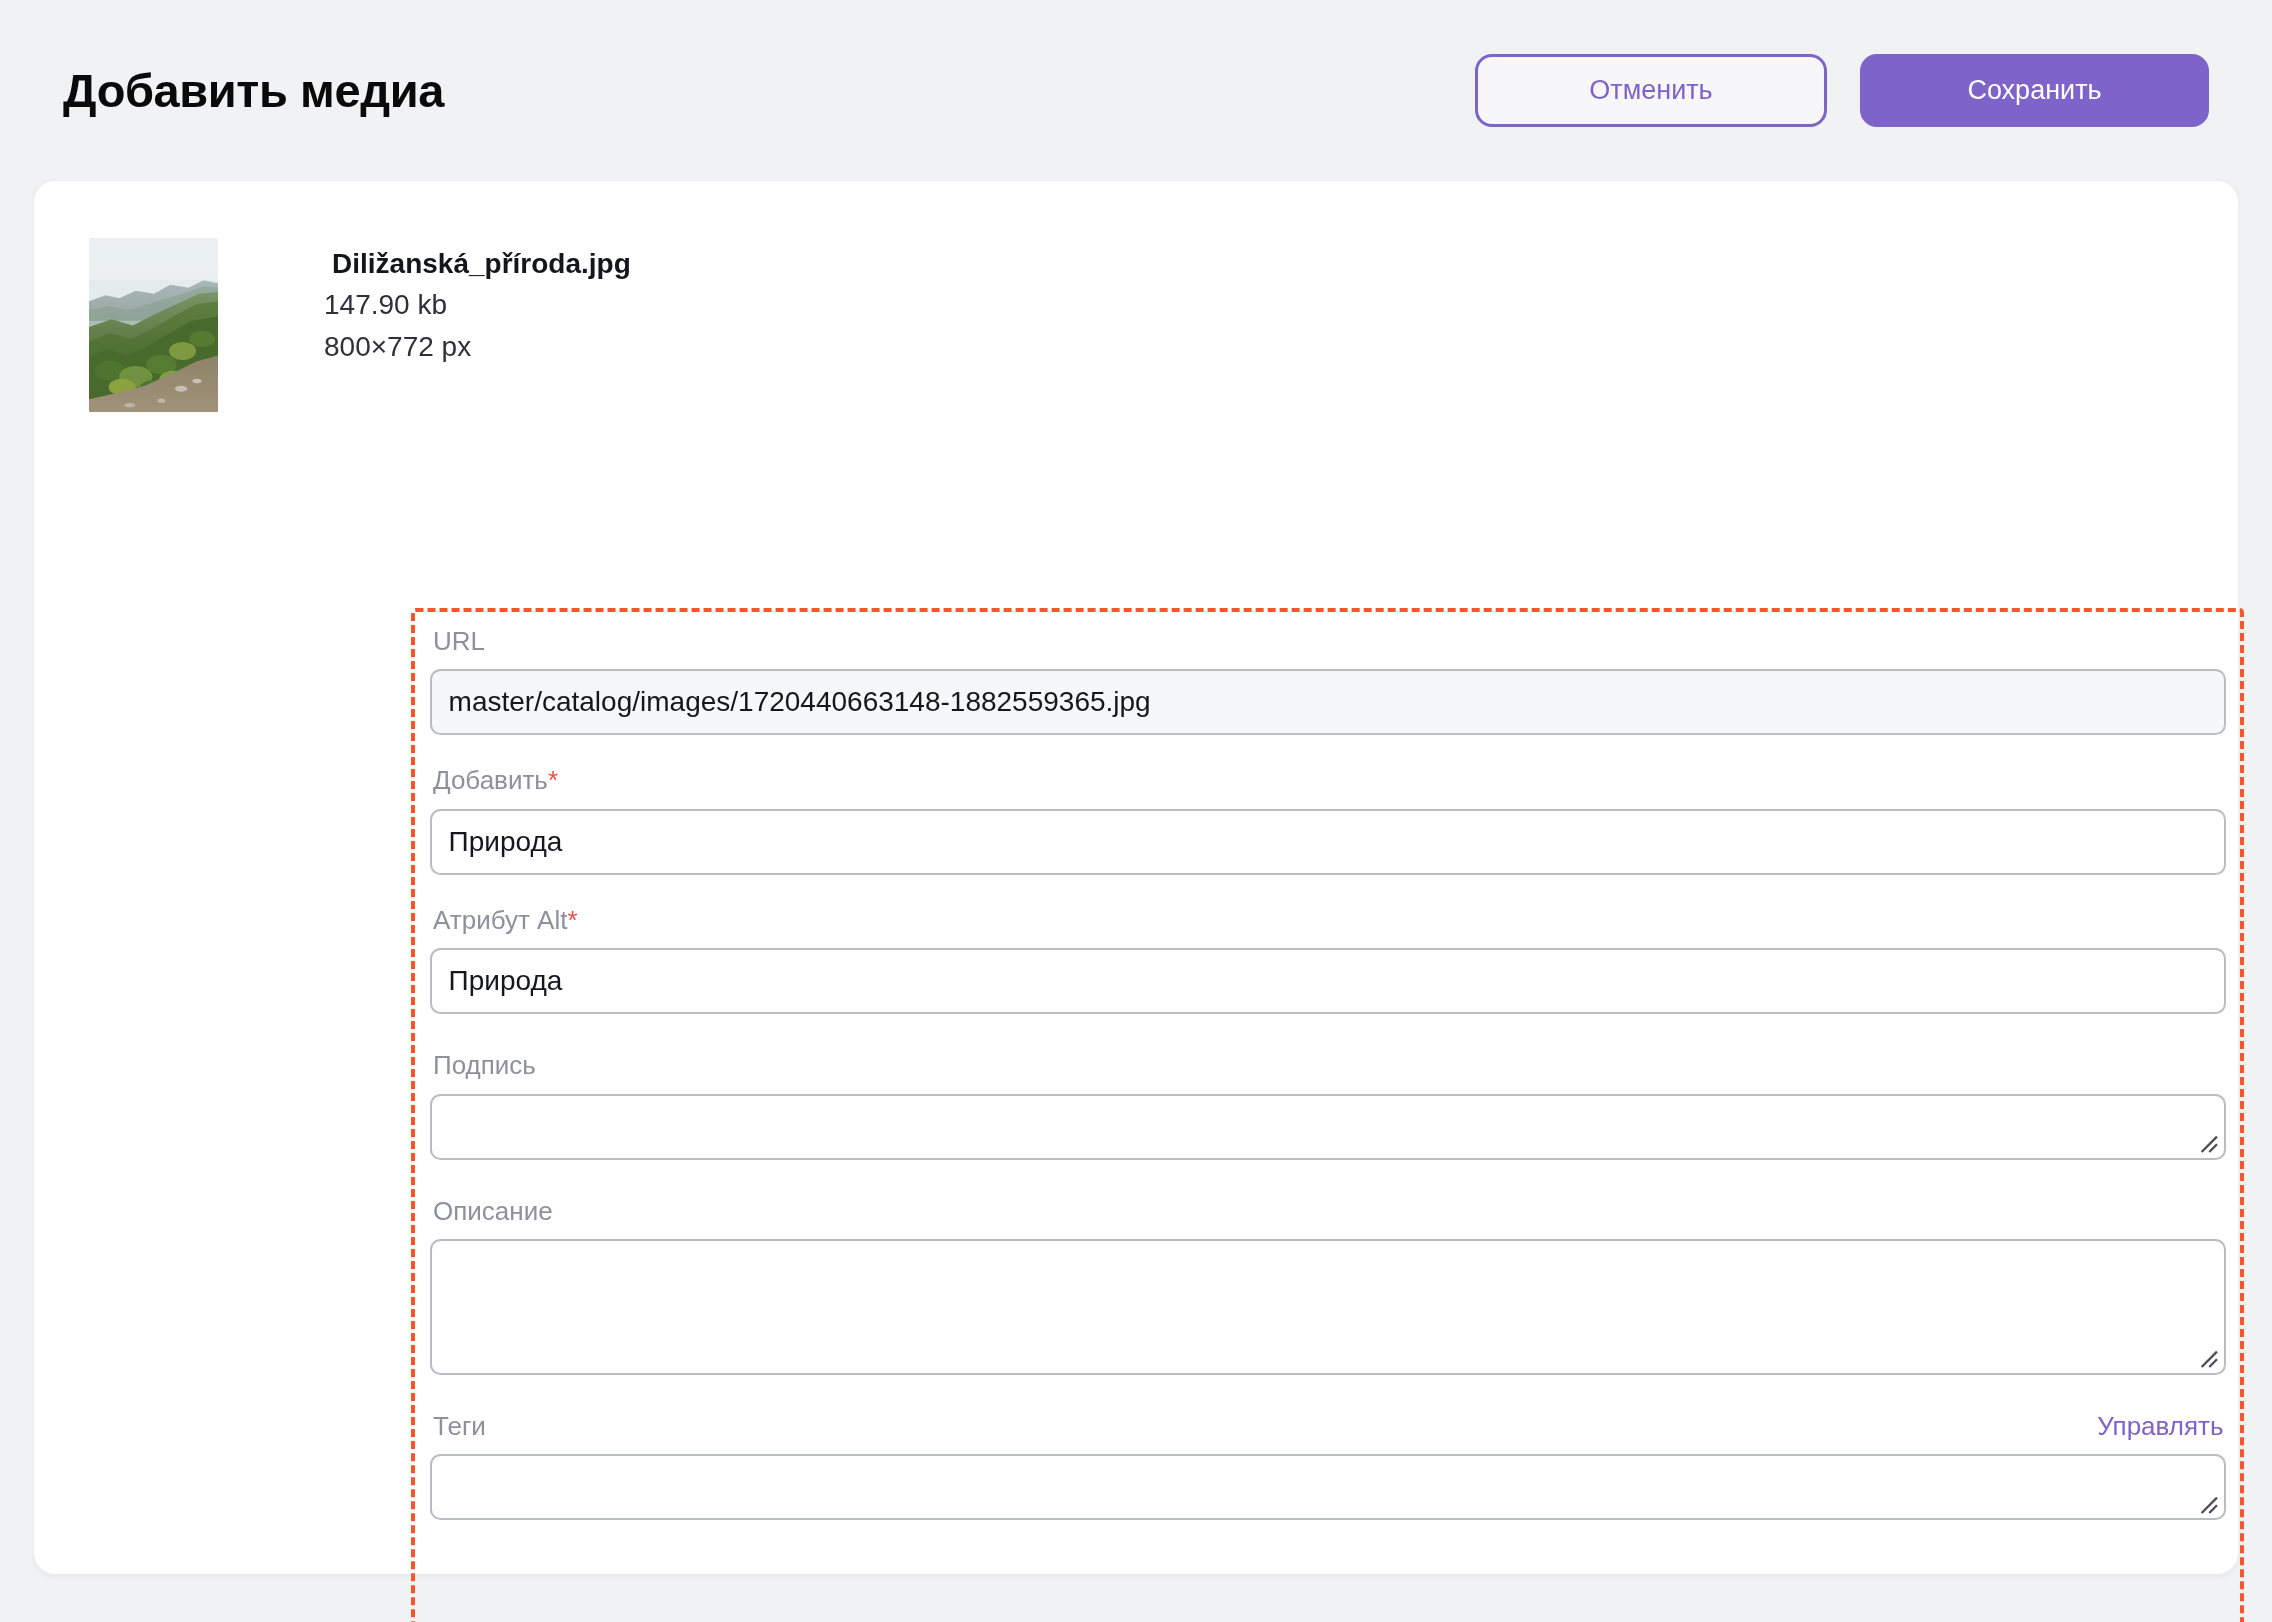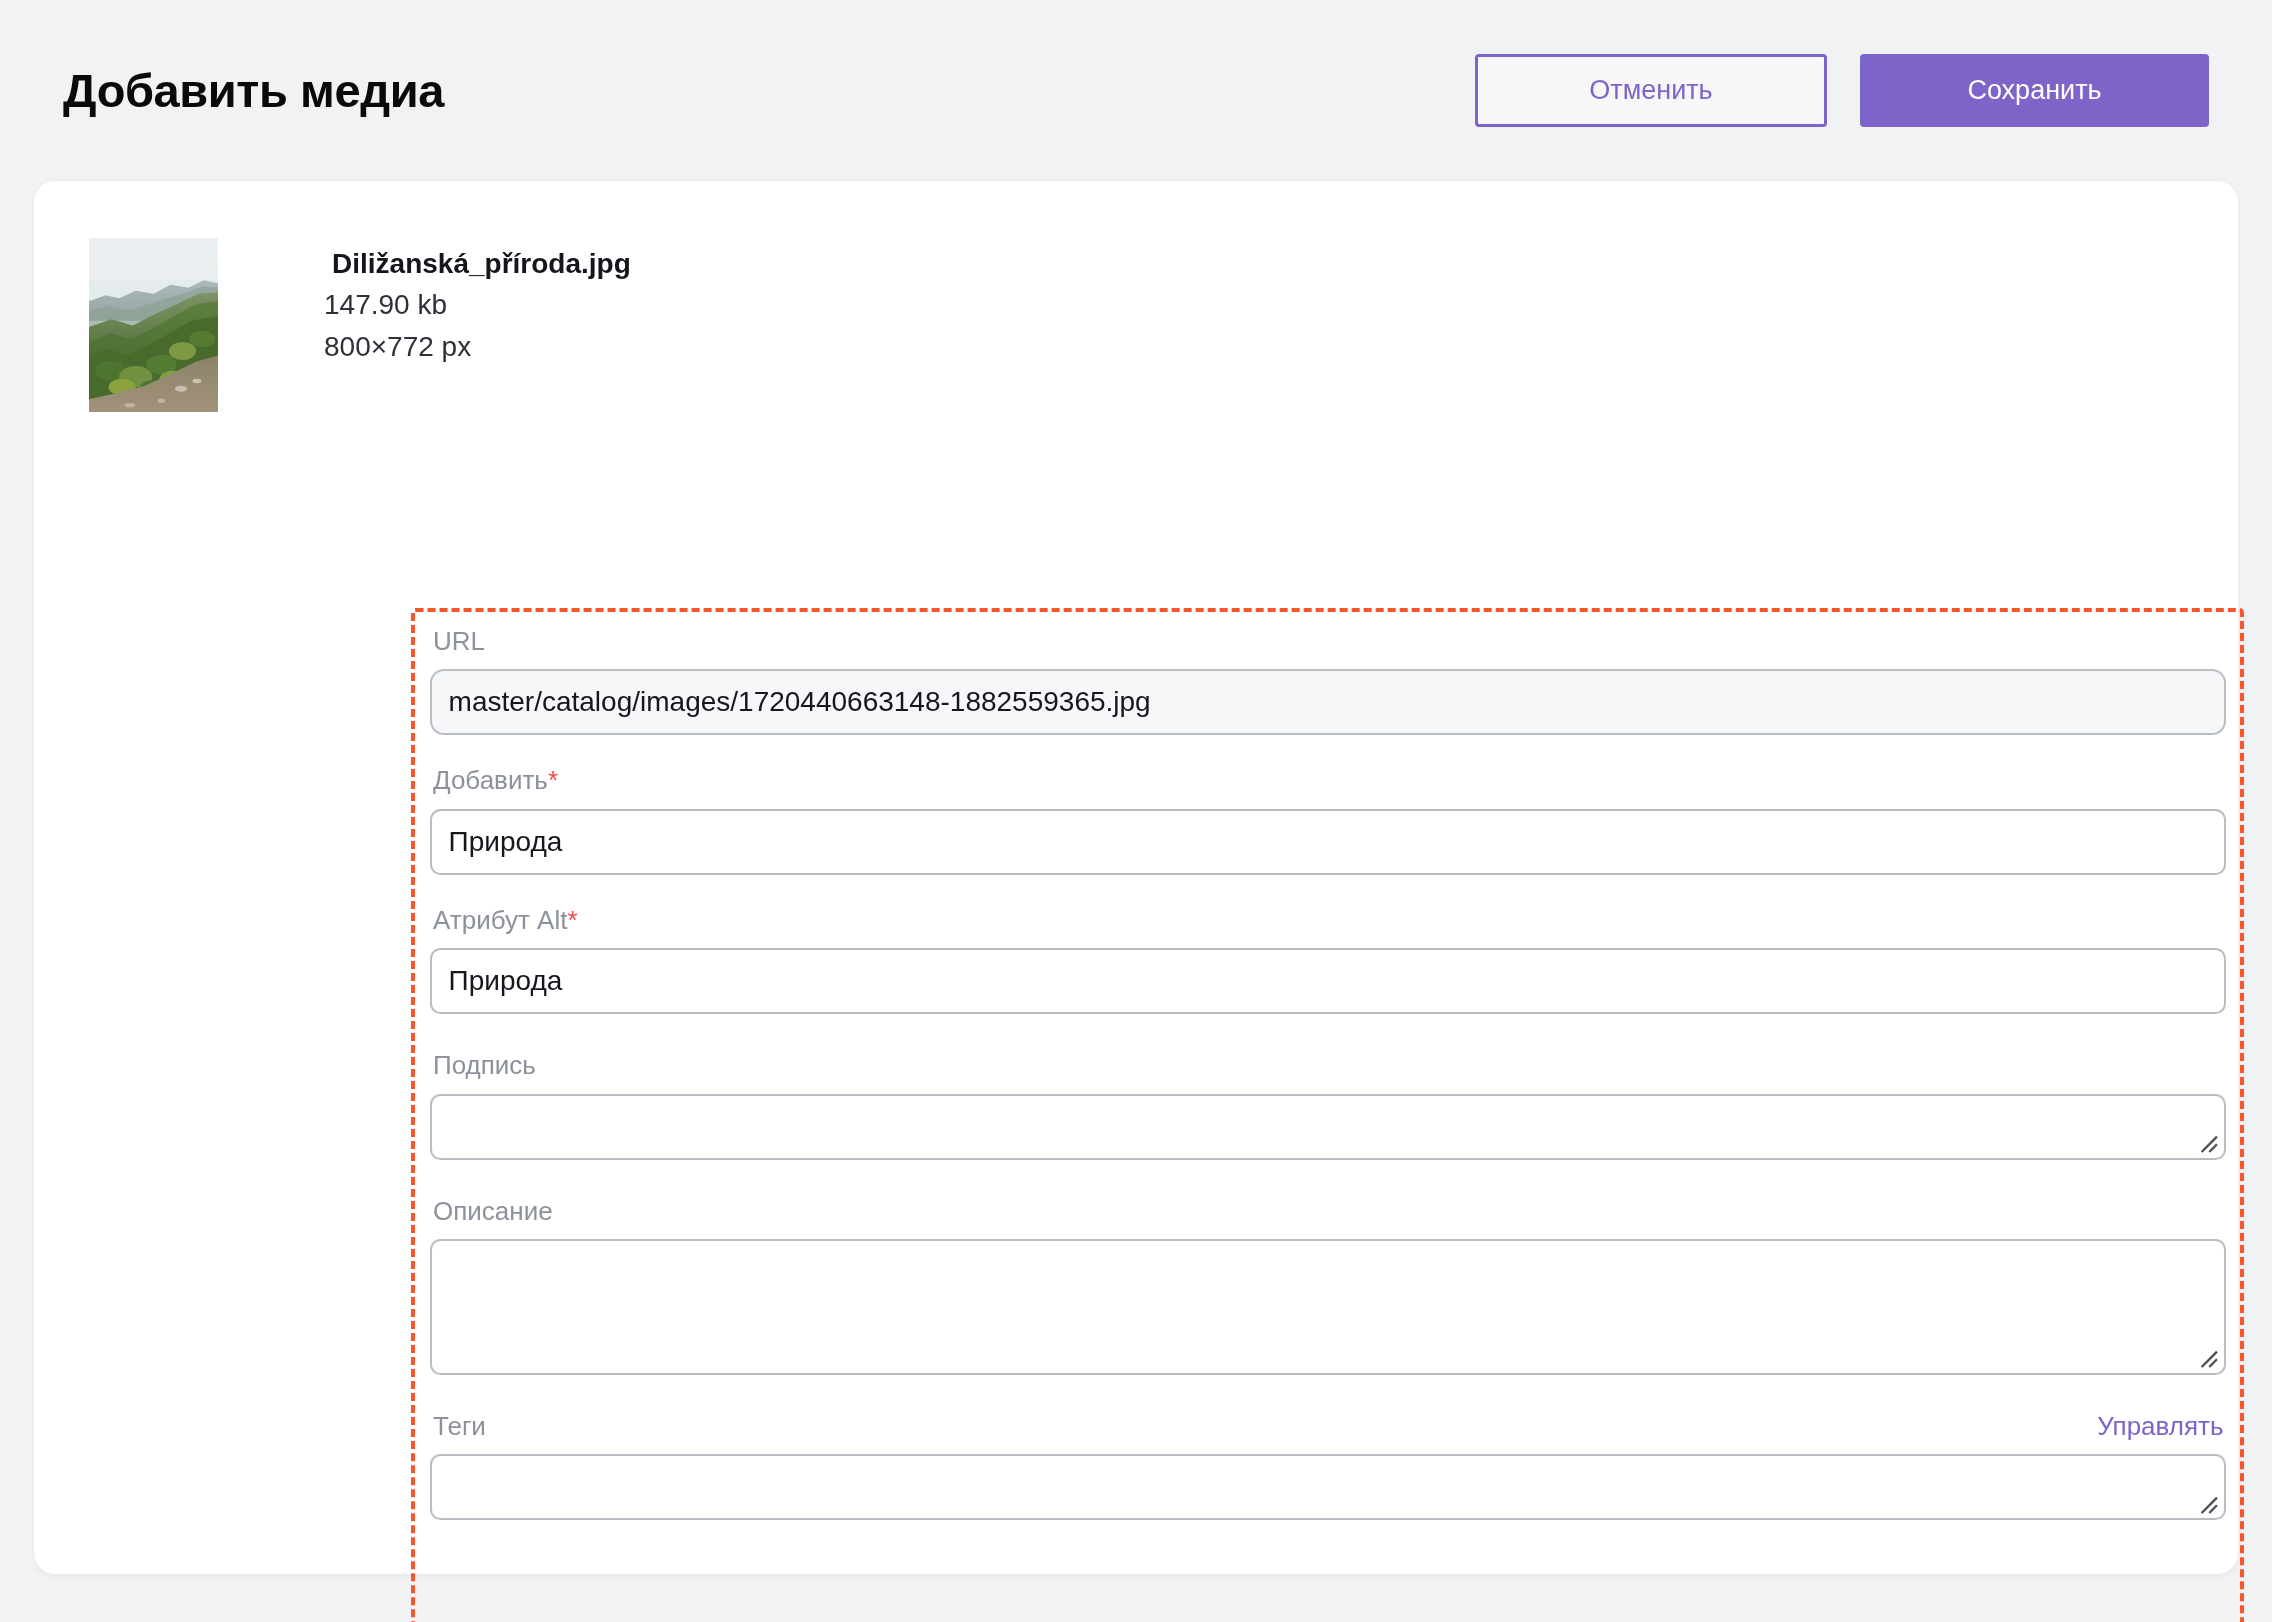--- a/index.html
+++ b/index.html
@@ -37,21 +37,21 @@
     line-height: 1;
     white-space: nowrap;
   }
   .header-actions {
     display: flex;
     align-items: center;
     gap: 33px;
   }
   .btn {
     height: 73px;
-    border-radius: 4px;
+    border-radius: 17px;
     font-size: 27px;
     font-family: "Liberation Sans", sans-serif;
     display: flex;
     align-items: center;
     justify-content: center;
     cursor: pointer;
     white-space: nowrap;
     line-height: 1;
   }
   .btn-outline {
@@ -166,21 +166,20 @@
     background: #ffffff;
     font-family: "Liberation Sans", sans-serif;
     font-size: 28px;
     color: #15171d;
     padding: 0 16.6px;
     outline: none;
   }
   .input.readonly {
     background: #f6f7f8;
     color: #15171d;
-    border-radius: 14px;
   }
 
   .ta-wrap { position: relative; width: 1796px; margin-top: 10.6px; }
   .textarea {
     display: block;
     width: 1796px;
     border: 2.3px solid #b9bdc4;
     border-radius: 10.6px;
     background: #ffffff;
     font-family: "Liberation Sans", sans-serif;

